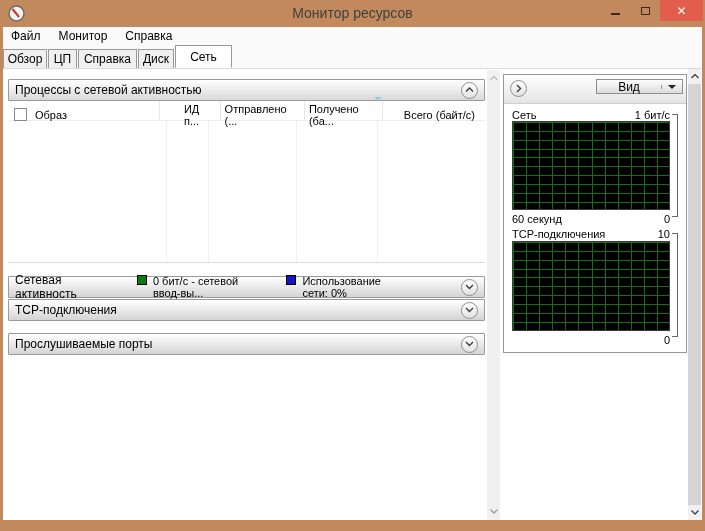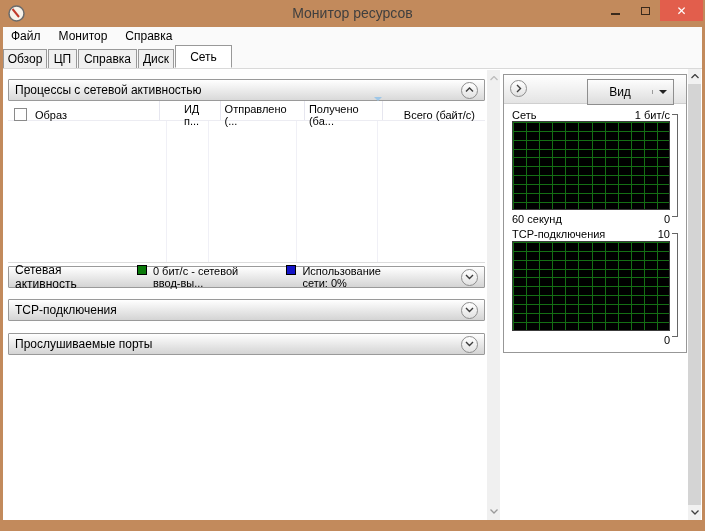--- a/index.html
+++ b/index.html
@@ -91,21 +91,21 @@
   .sidepanel {
     position:absolute; left:500px; top:5px; width:184px; height:279px;
     background:#fff; border:1px solid #979797;
   }
   .side-toolbar {
     position:absolute; left:0; top:0; width:182px; height:29px;
     background:linear-gradient(#ffffff,#e4e4e4); border-bottom:1px solid #cfcfcf;
   }
   .expand-btn { position:absolute; left:6px; top:5px; }
   .view-btn {
-    position:absolute; right:12px; top:4px; width:87px; height:26px;
+    position:absolute; right:3px; top:4px; width:87px; height:15px;
     border:1px solid #8e8e8e; background:linear-gradient(#fdfdfd,#dcdcdc);
     display:flex; align-items:center; font-size:12px;
   }
   .view-btn .lbl { flex:1; display:flex; align-items:center; justify-content:center; }
   .view-btn .dd { width:21px; border-left:1px solid #9a9a9a;
     display:flex; align-items:center; justify-content:center; }
   .tri-down { width:0; height:0; border-left:4px solid transparent;
     border-right:4px solid transparent; border-top:4px solid #222; }
   .chart-lblrow {
     position:absolute; left:8px; width:158px; display:flex;
@@ -194,21 +194,21 @@
       <div class="colcell" style="width:81px;">
         <span>Получено (ба...</span>
       </div>
       <div class="colcell" style="width:107px; border-right:none;">
         <span>Всего (байт/с)</span>
       </div>
     </div>
 
     <div class="tbody"></div>
 
-    <div class="bar" style="top:197px;gap:40px;">
+    <div class="bar" style="top:207px;gap:40px;">
       <span style="width:125px;">Сетевая активность</span>
       <span class="legend">
         <span class="swatch" style="background:#0b7a0b;"></span>
         <span>0 бит/с - сетевой ввод-вы...</span>
       </span>
       <span class="legend" style="margin-left:8px;">
         <span class="swatch" style="background:#1515c8;"></span>
         <span>Использование сети: 0%</span>
       </span>
       <span class="spacer"></span>

